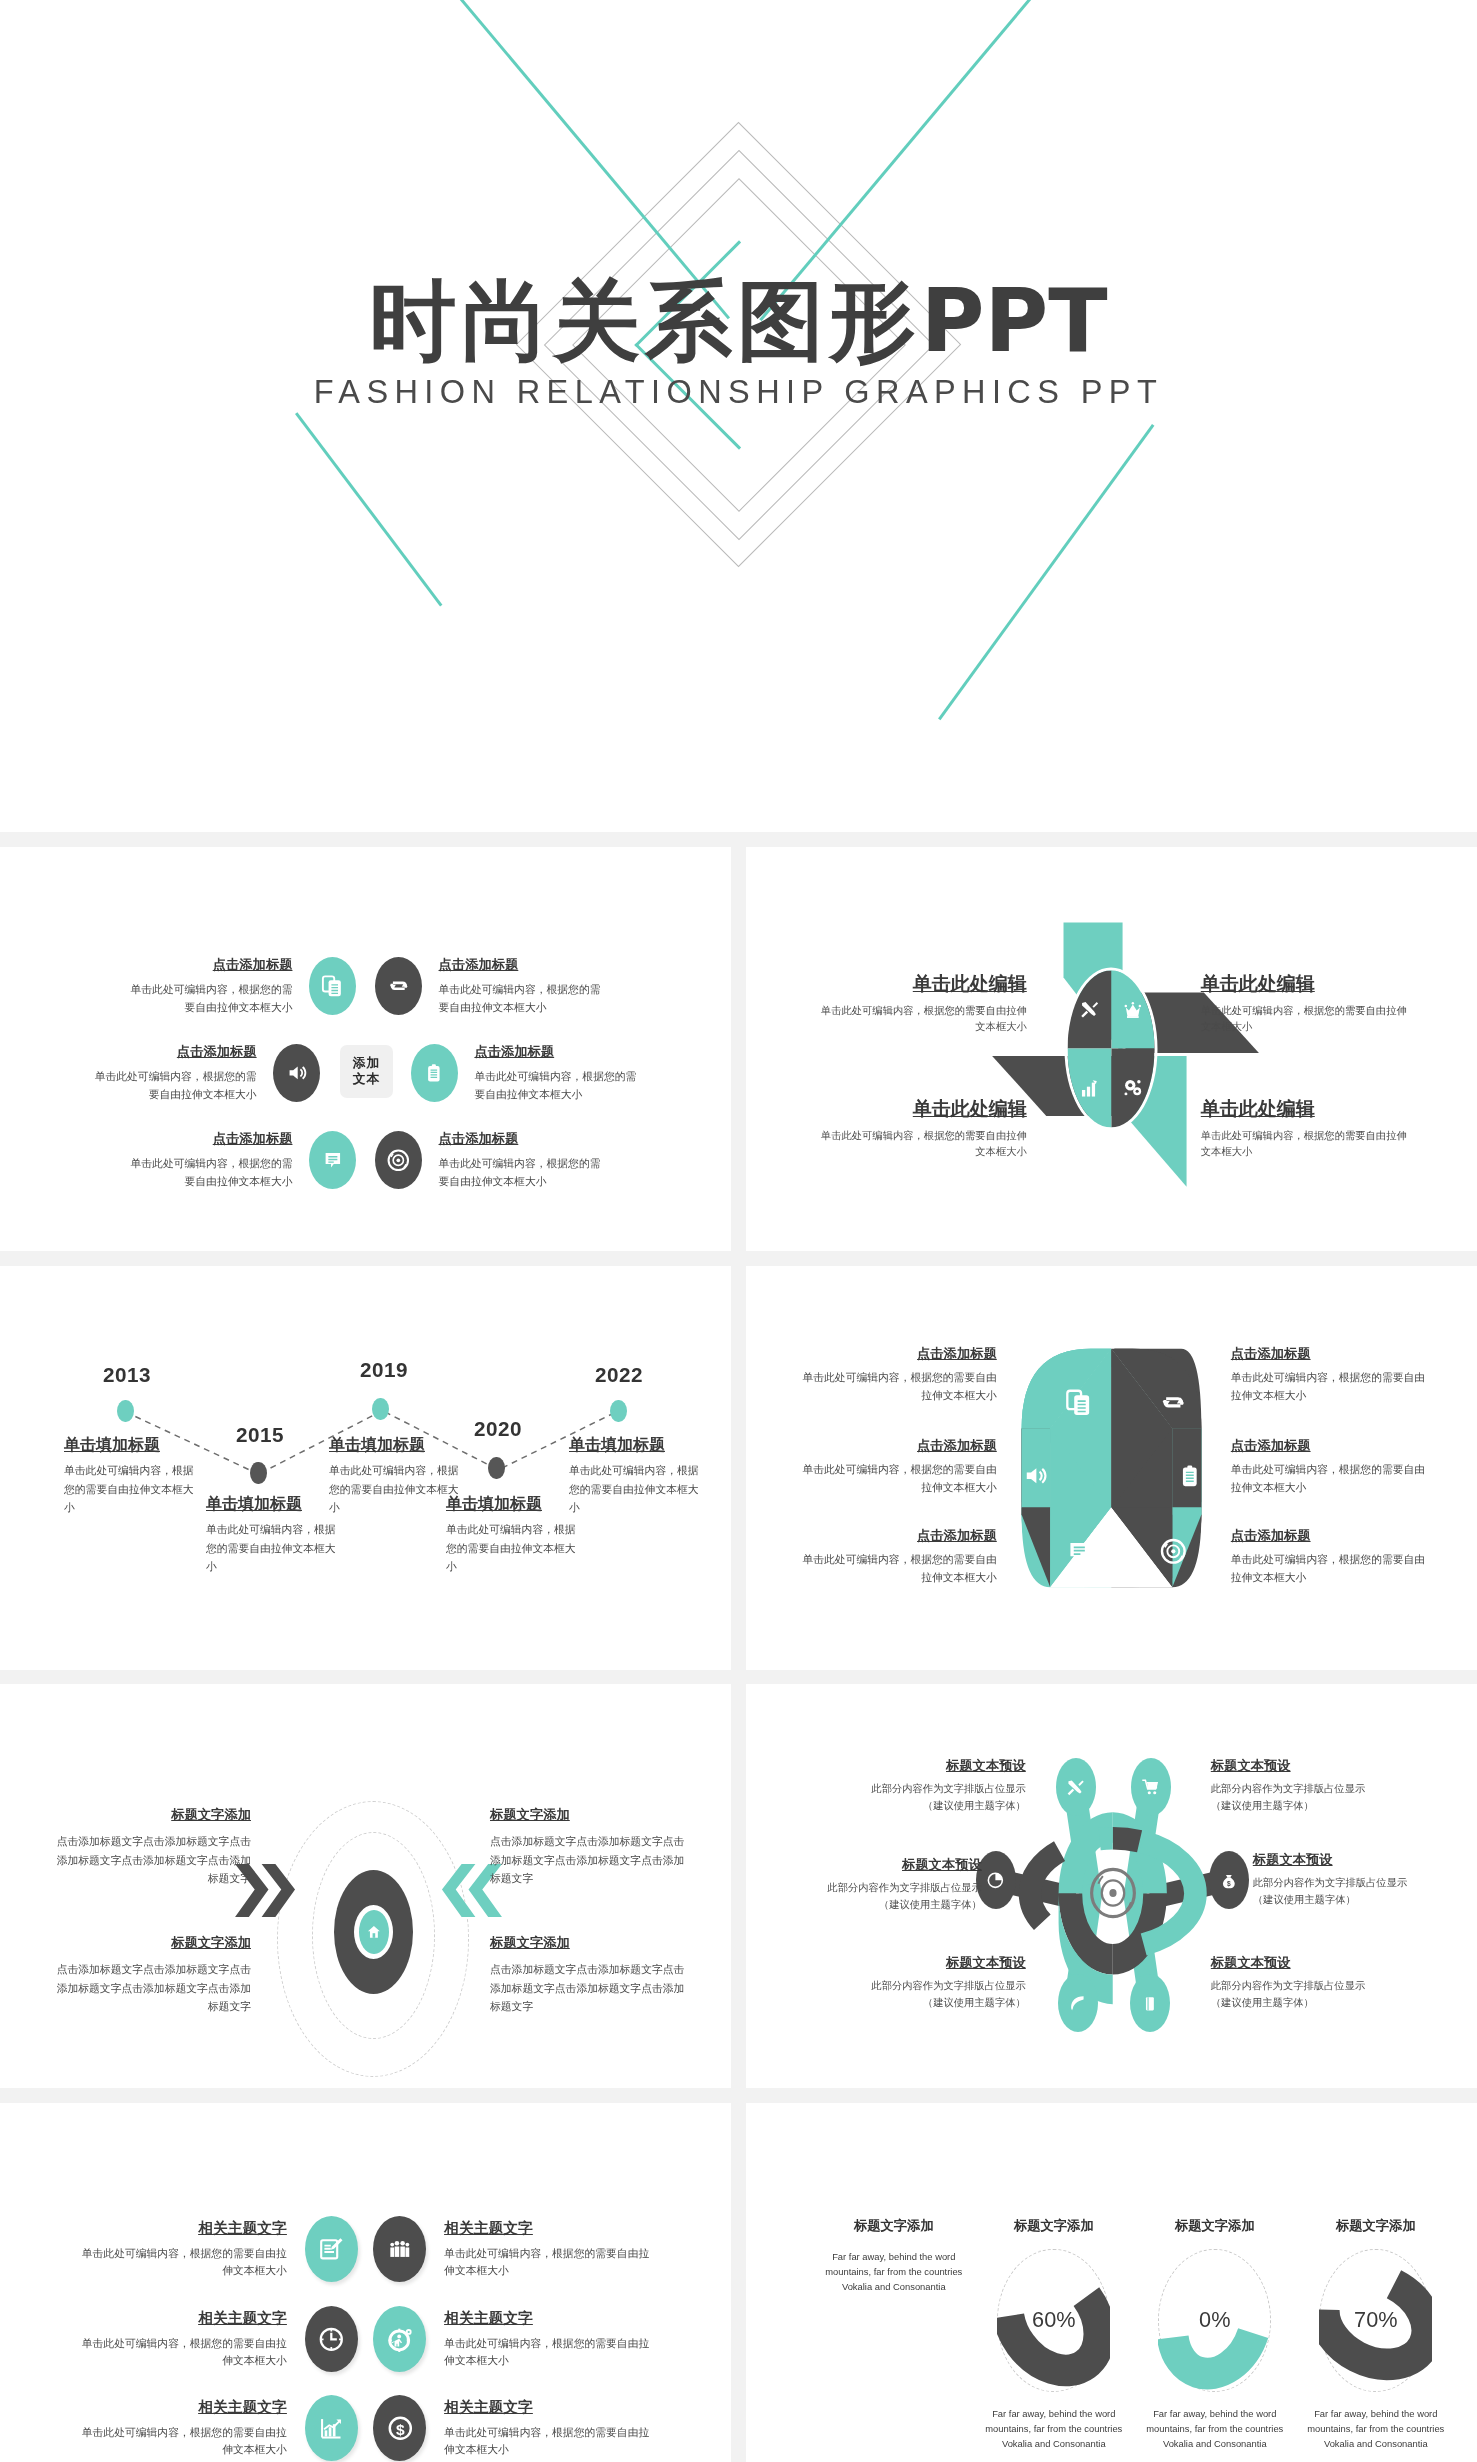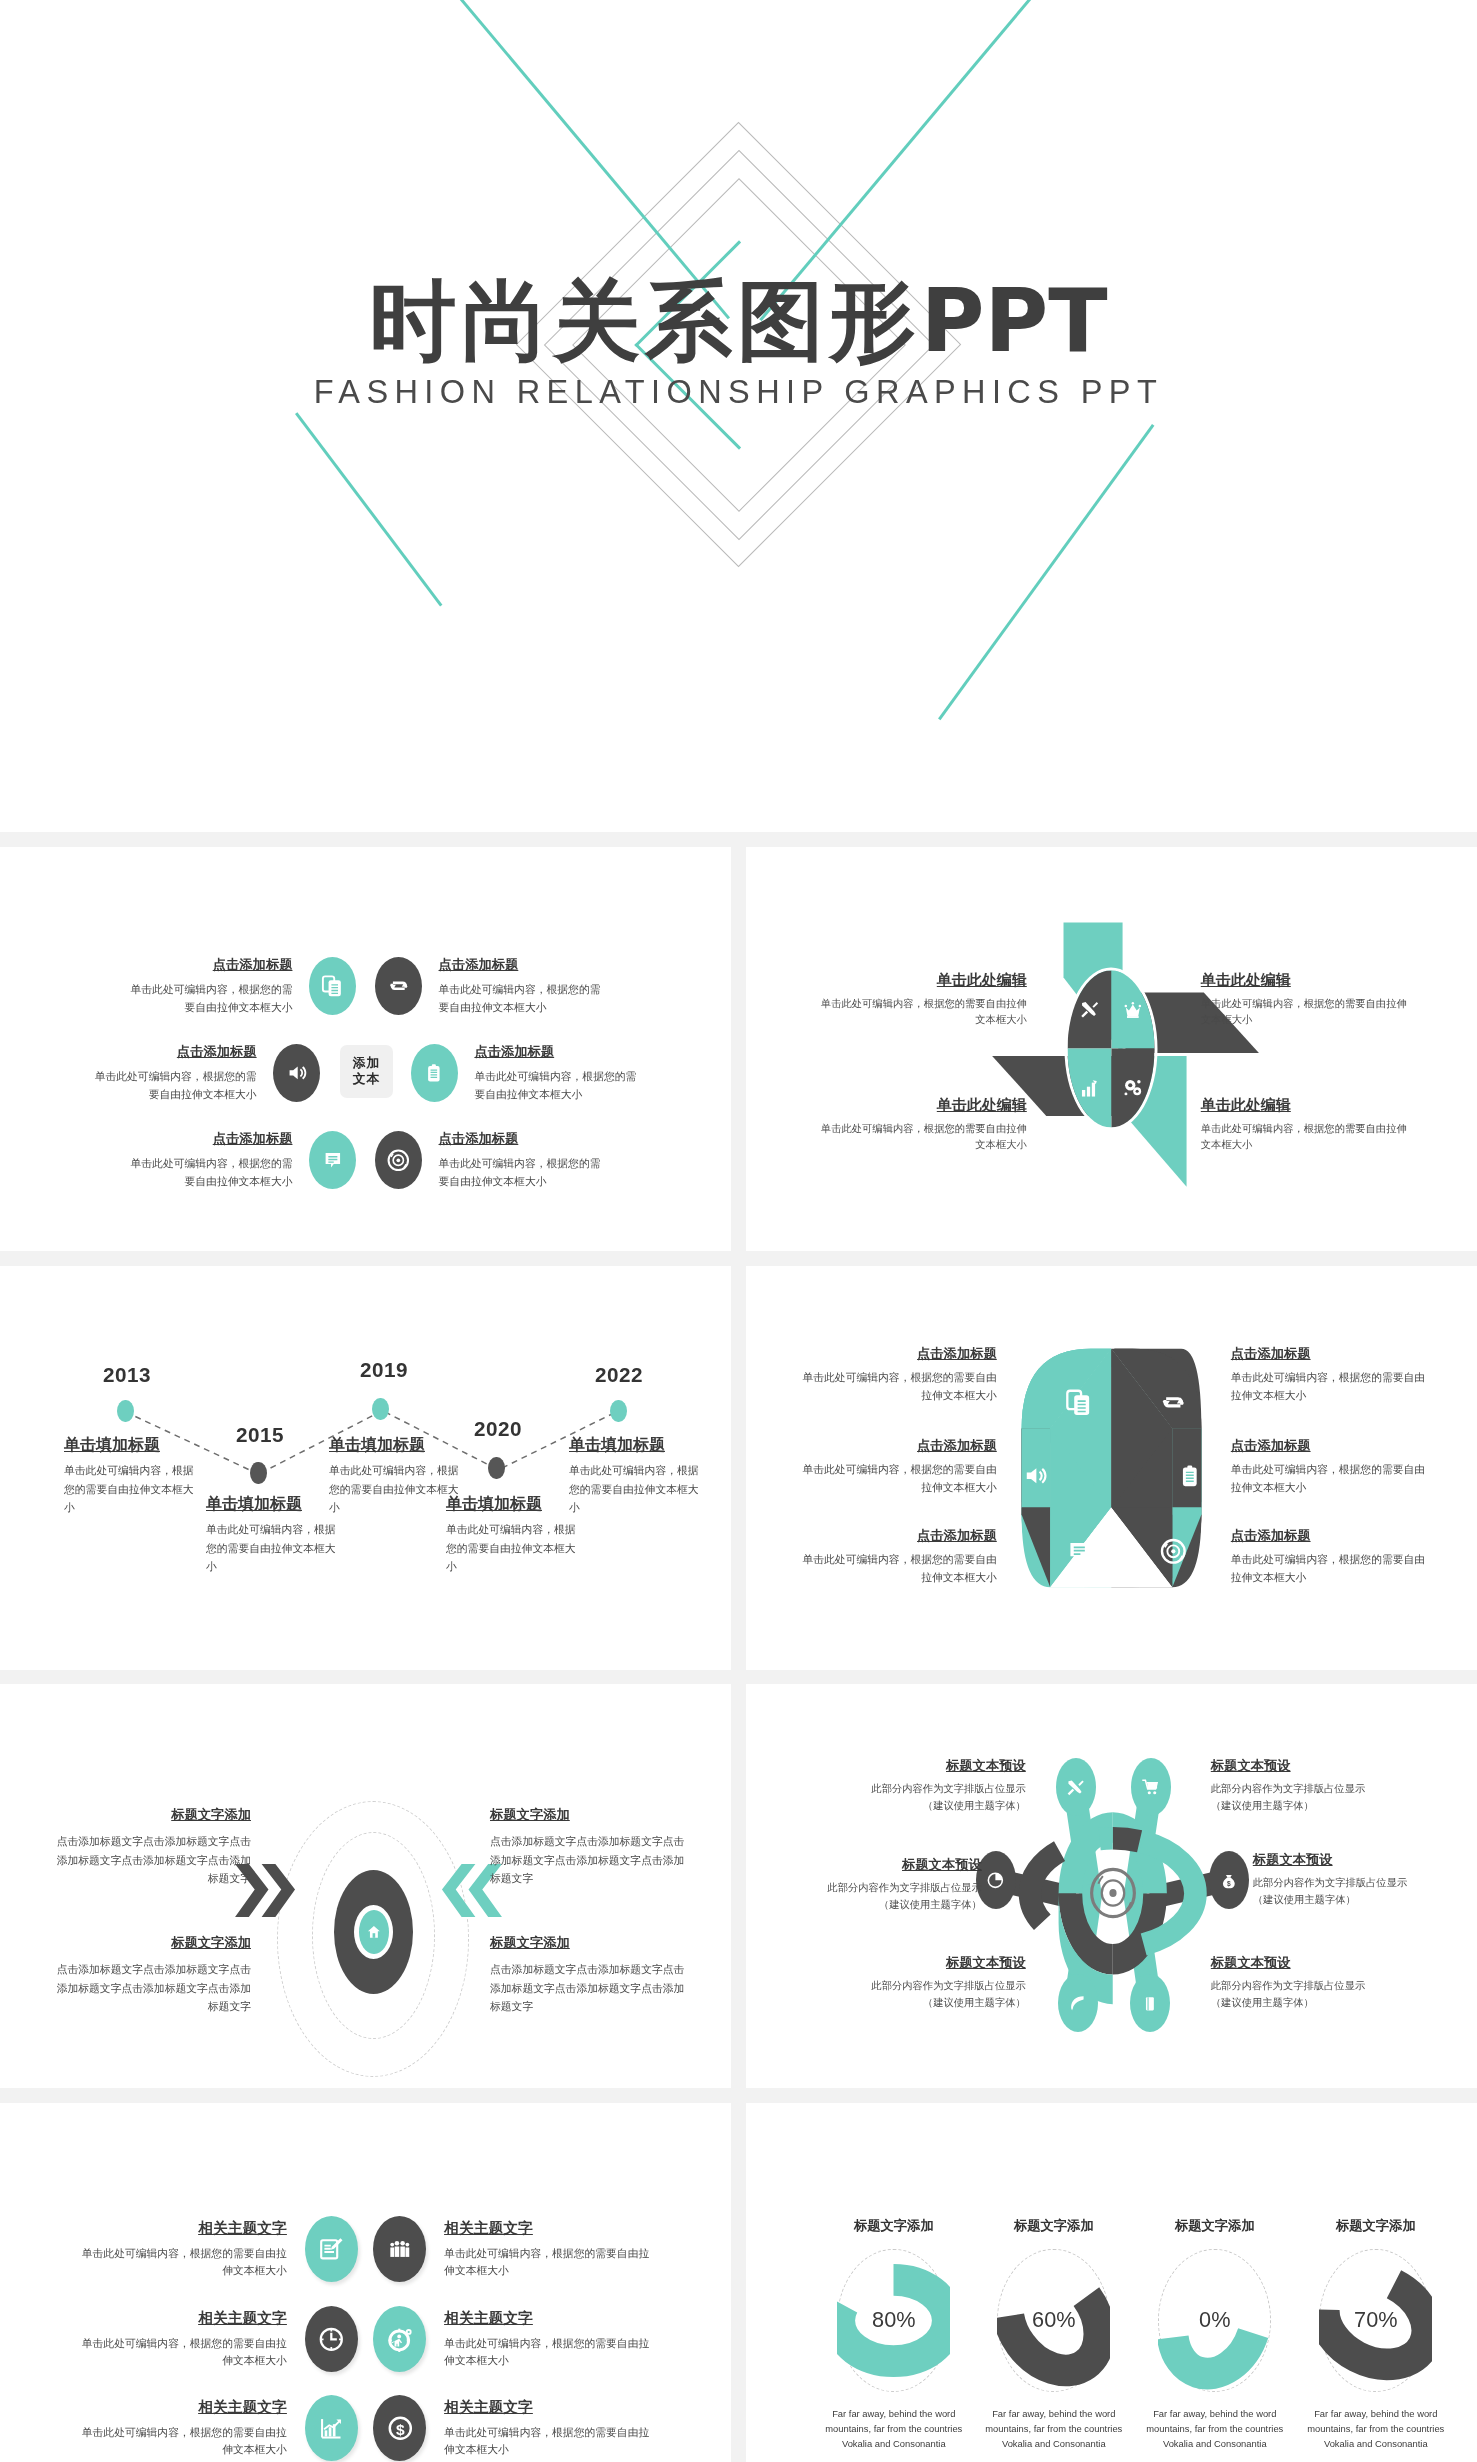--- a/index.html
+++ b/index.html
@@ -75,21 +75,21 @@
   .s1 .txtR { width:187px; text-align:left; padding-left:16.7px; }
   .s1 .t-title { font-size:13.3px; margin-bottom:6.9px; }
   .s1 .t-body  { font-size:10.8px; }
   .s1 .bubble { width:47px; height:58px; border-radius:50%; }
   .s1 .center-box {
     position:absolute; left:340px; top:1px; width:53px; height:53px;
     background:#f0f0f0; border-radius:6.9px;
     display:flex; flex-direction:column; align-items:center; justify-content:center;
     font-size:12.8px; font-weight:700; color:#2c2c2c; line-height:1.28; letter-spacing:1px;
   }
-  .s2 .t-title { font-size:15px; font-weight:700; margin-bottom:5.9px; }
+  .s2 .t-title { font-size:19px; font-weight:700; margin-bottom:5.9px; }
   .s2 .t-body { font-size:10.3px; line-height:1.6; }
   .s2 .quadicons {
     position:absolute; left:50%; top:50%; transform:translate(-50%,-50%);
     width:93px; height:163px; border-radius:50%;
     border:3px solid #fff; overflow:hidden;
     display:grid; grid-template-columns:1fr 1fr; grid-template-rows:1fr 1fr;
   }
   .s2 .qi { display:flex; align-items:center; justify-content:center; color:#fff; }
 
   
@@ -740,27 +740,20 @@
             <div class="t-body">单击此处可编辑内容，根据您的需要自由拉伸文本框大小</div>
           </div>
         </div>
       </div>
     </div>
 
     <div class="slide s8">
       <div class="slide-inner">
         <div class="col" style="left:74px;top:114px">
           <div class="cap">标题文字添加</div>
-          <div class="dwrap">
-            <div class="dashring"></div>
-            <svg width="113" height="143" viewBox="0 0 100 126" style="position:absolute;inset:0">
-              <ellipse cx="50" cy="63" rx="36" ry="48" fill="none" stroke="#6ECFC0" stroke-width="28" stroke-dasharray="213 53" transform="rotate(-90 50 63)"></ellipse>
-            </svg>
-            <div class="pct">80%</div>
-          </div>
           <div class="note">Far far away, behind the word mountains, far from the countries Vokalia and Consonantia</div>
         </div>
 
         <div class="col" style="left:234px;top:114px">
           <div class="cap">标题文字添加</div>
           <div class="dwrap">
             <div class="dashring"></div>
             <svg width="113" height="143" viewBox="0 0 100 126" style="position:absolute;inset:0">
               <ellipse cx="50" cy="63" rx="36" ry="48" fill="none" stroke="#4D4D4D" stroke-width="28" stroke-dasharray="160 106" transform="rotate(-36 50 63)"></ellipse>
             </svg>

